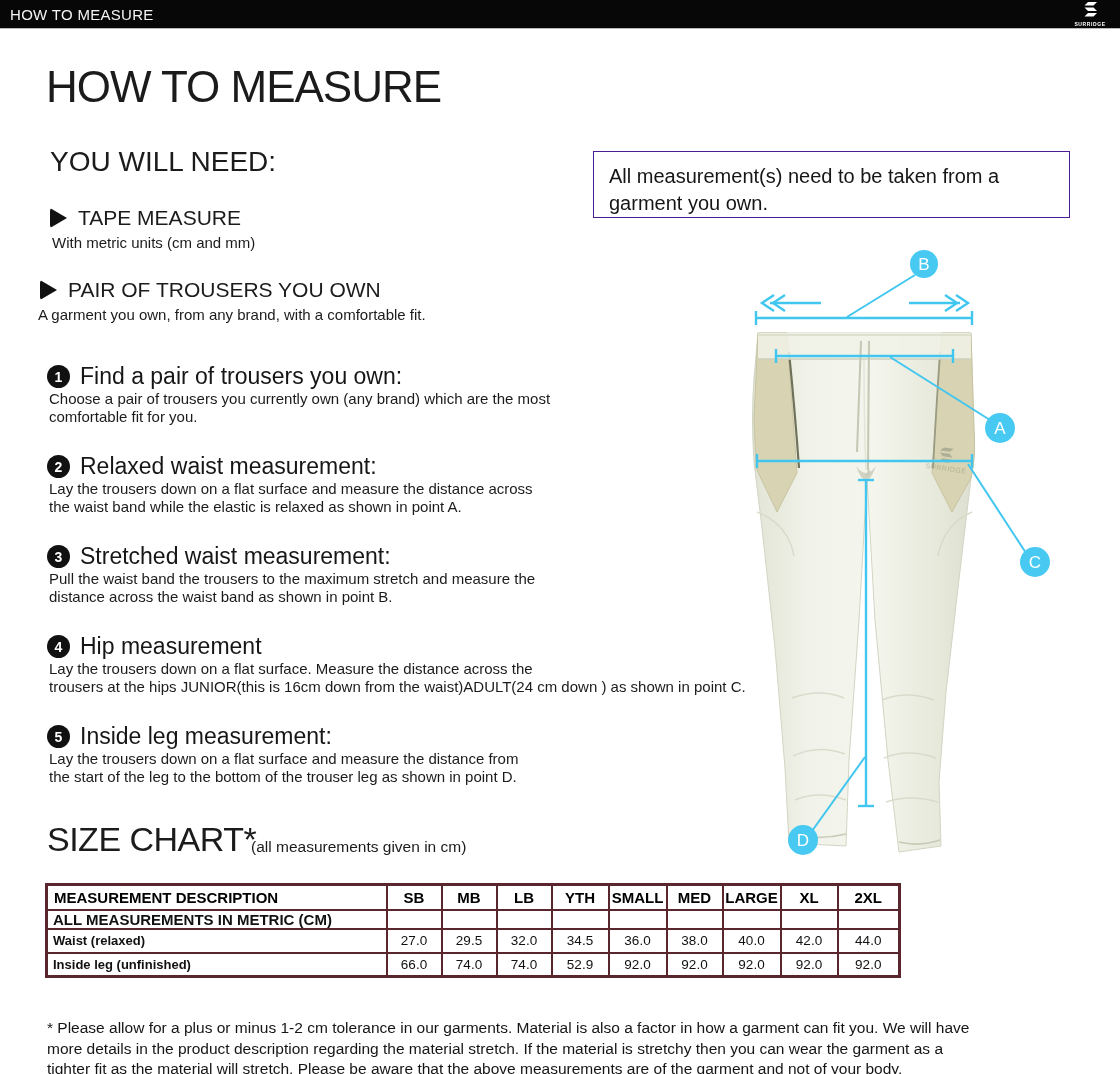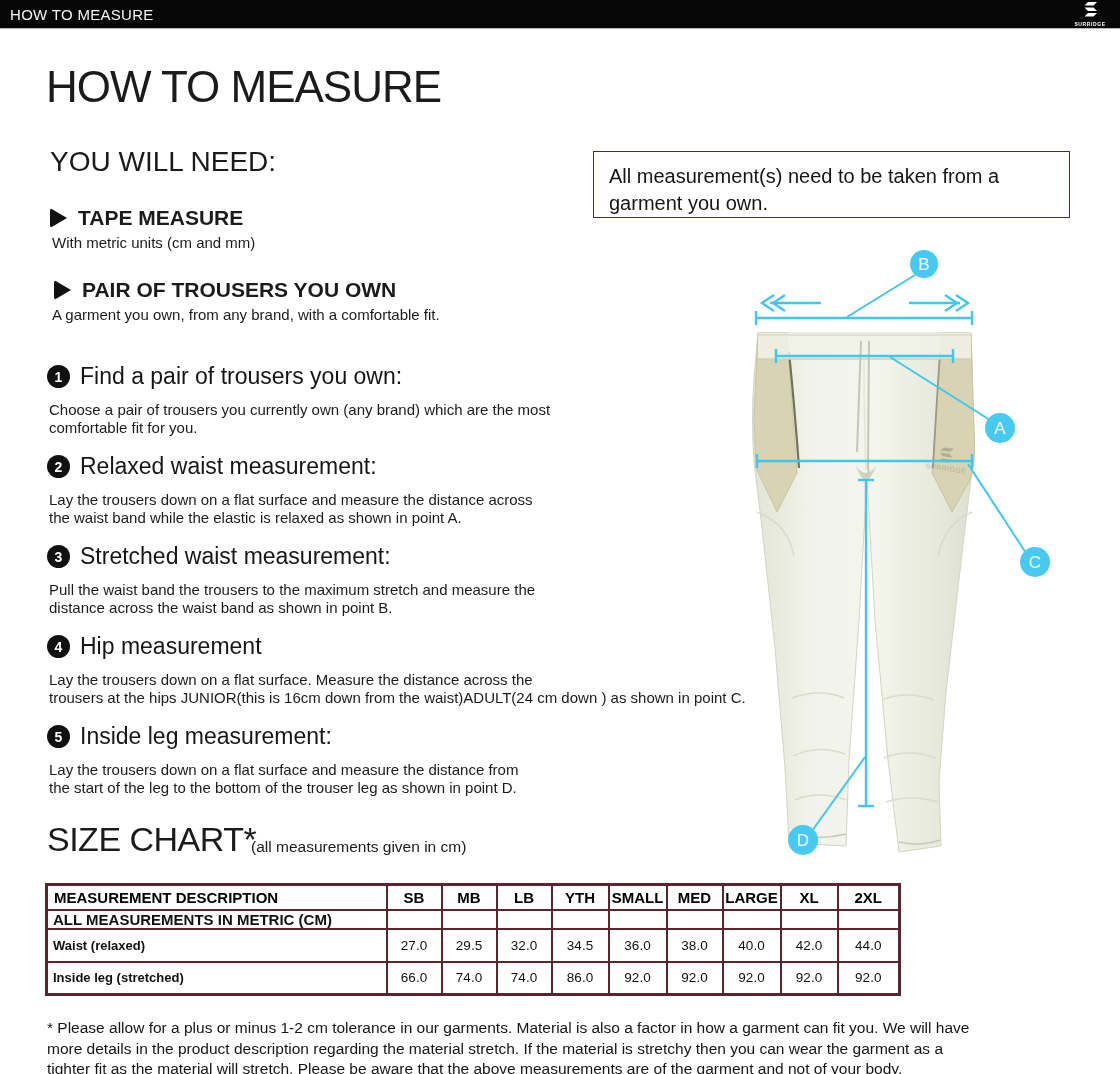--- a/index.html
+++ b/index.html
@@ -17,30 +17,30 @@
   
   .main-title { position:absolute; left:46px; top:62px; font-size:44px; font-weight:400;
                 letter-spacing:-1px; color:#1b1b1b; }
   .need-heading { position:absolute; left:50px; top:146px; font-size:28px; font-weight:400; color:#1b1b1b; }
 
   
   .need-item { position:absolute; }
   .tri { display:inline-block; width:0; height:0; border-left:17px solid #111;
          border-top:10px solid transparent; border-bottom:10px solid transparent; border-radius:3px; }
   .need-row { display:flex; align-items:center; gap:11px; }
-  .need-label { font-size:21px; font-weight:700; color:#1b1b1b; }
+  .need-label { font-size:21px; font-weight:400; color:#1b1b1b; }
   .need-desc { font-size:15px; color:#1b1b1b; margin-top:4px; }
 
   
   .step { position:absolute; left:47px; }
   .step-head { display:flex; align-items:center; gap:10px; }
   .step-badge { width:23px; height:23px; border-radius:50%; background:#111; color:#fff;
                 font-size:14px; font-weight:700; display:flex; align-items:center; justify-content:center; }
   .step-title { font-size:23px; font-weight:400; color:#161616; }
-  .step-body { margin-top:11px; margin-left:2px; font-size:15px; line-height:17.5px;
+  .step-body { margin-top:0; margin-left:2px; font-size:15px; line-height:17.5px;
                color:#1b1b1b; white-space:pre-line; }
 
   
   .note-box { position:absolute; left:593px; top:151px; width:477px; height:67px;
               border:1px solid #4c1d95; padding:11px 15px; font-size:20px; line-height:27px;
               color:#161616; white-space:pre-line; }
 
   
   .diagram { position:absolute; left:688px; top:242px; }
 
@@ -50,21 +50,21 @@
   .sizechart-sub { position:absolute; left:251px; top:838px; font-size:15.5px; color:#1b1b1b; }
 
   table.sizes { position:absolute; left:45px; top:883px; width:853px; border-collapse:collapse;
                 table-layout:fixed; background:#fff; }
   table.sizes th, table.sizes td { border:2px solid #5a262e; overflow:hidden; white-space:nowrap; }
   table.sizes { border:3px solid #5a262e; }
   table.sizes th { font-size:15px; font-weight:700; text-align:center; height:25px; color:#000; }
   table.sizes th.desc { text-align:left; padding-left:6px; }
   table.sizes tr.metric-row td { height:15px; font-size:15px; font-weight:700; }
   table.sizes tr.metric-row td.desc { padding-left:5px; }
-  table.sizes td { height:33px; font-size:13.5px; text-align:center; color:#111; }
+  table.sizes td { height:24px; font-size:13.5px; text-align:center; color:#111; }
   table.sizes td.desc { text-align:left; padding-left:5px; font-size:13px; font-weight:700; }
 
   
   .footnote { position:absolute; left:47px; top:1018px; width:1048px; font-size:15.5px;
               line-height:20.5px; color:#151515; white-space:pre-line; }
 </style>
 </head>
 <body>
 
 <div class="page">
@@ -85,21 +85,21 @@
   <div class="need-heading">YOU WILL NEED:</div>
 
   <div class="need-item" style="left:50px; top:206px;">
     <div class="need-row">
       <span class="tri"></span>
       <span class="need-label">TAPE MEASURE</span>
     </div>
     <div class="need-desc" style="margin-left:2px;">With metric units (cm and mm)</div>
   </div>
 
-  <div class="need-item" style="left:54px; top:278px;">
+  <div class="need-item" style="left:40px; top:278px;">
     <div class="need-row">
       <span class="tri"></span>
       <span class="need-label">PAIR OF TROUSERS YOU OWN</span>
     </div>
     <div class="need-desc" style="margin-left:-2px;">A garment you own, from any brand, with a comfortable fit.</div>
   </div>
 
   <div class="note-box">All measurement(s) need to be taken from a
 garment you own.</div>
 
@@ -296,25 +296,25 @@
           <td>29.5</td>
           <td>32.0</td>
           <td>34.5</td>
           <td>36.0</td>
           <td>38.0</td>
           <td>40.0</td>
           <td>42.0</td>
           <td>44.0</td>
         </tr>
         <tr>
-          <td class="desc">Inside leg (stretched)</td>
+          <td class="desc">Inside leg (unfinished)</td>
           <td>66.0</td>
           <td>74.0</td>
           <td>74.0</td>
-          <td>86.0</td>
+          <td>52.9</td>
           <td>92.0</td>
           <td>92.0</td>
           <td>92.0</td>
           <td>92.0</td>
           <td>92.0</td>
         </tr>
       </tbody>
     </table>
 
   <div class="footnote">* Please allow for a plus or minus 1-2 cm tolerance in our garments. Material is also a factor in how a garment can fit you. We will have

